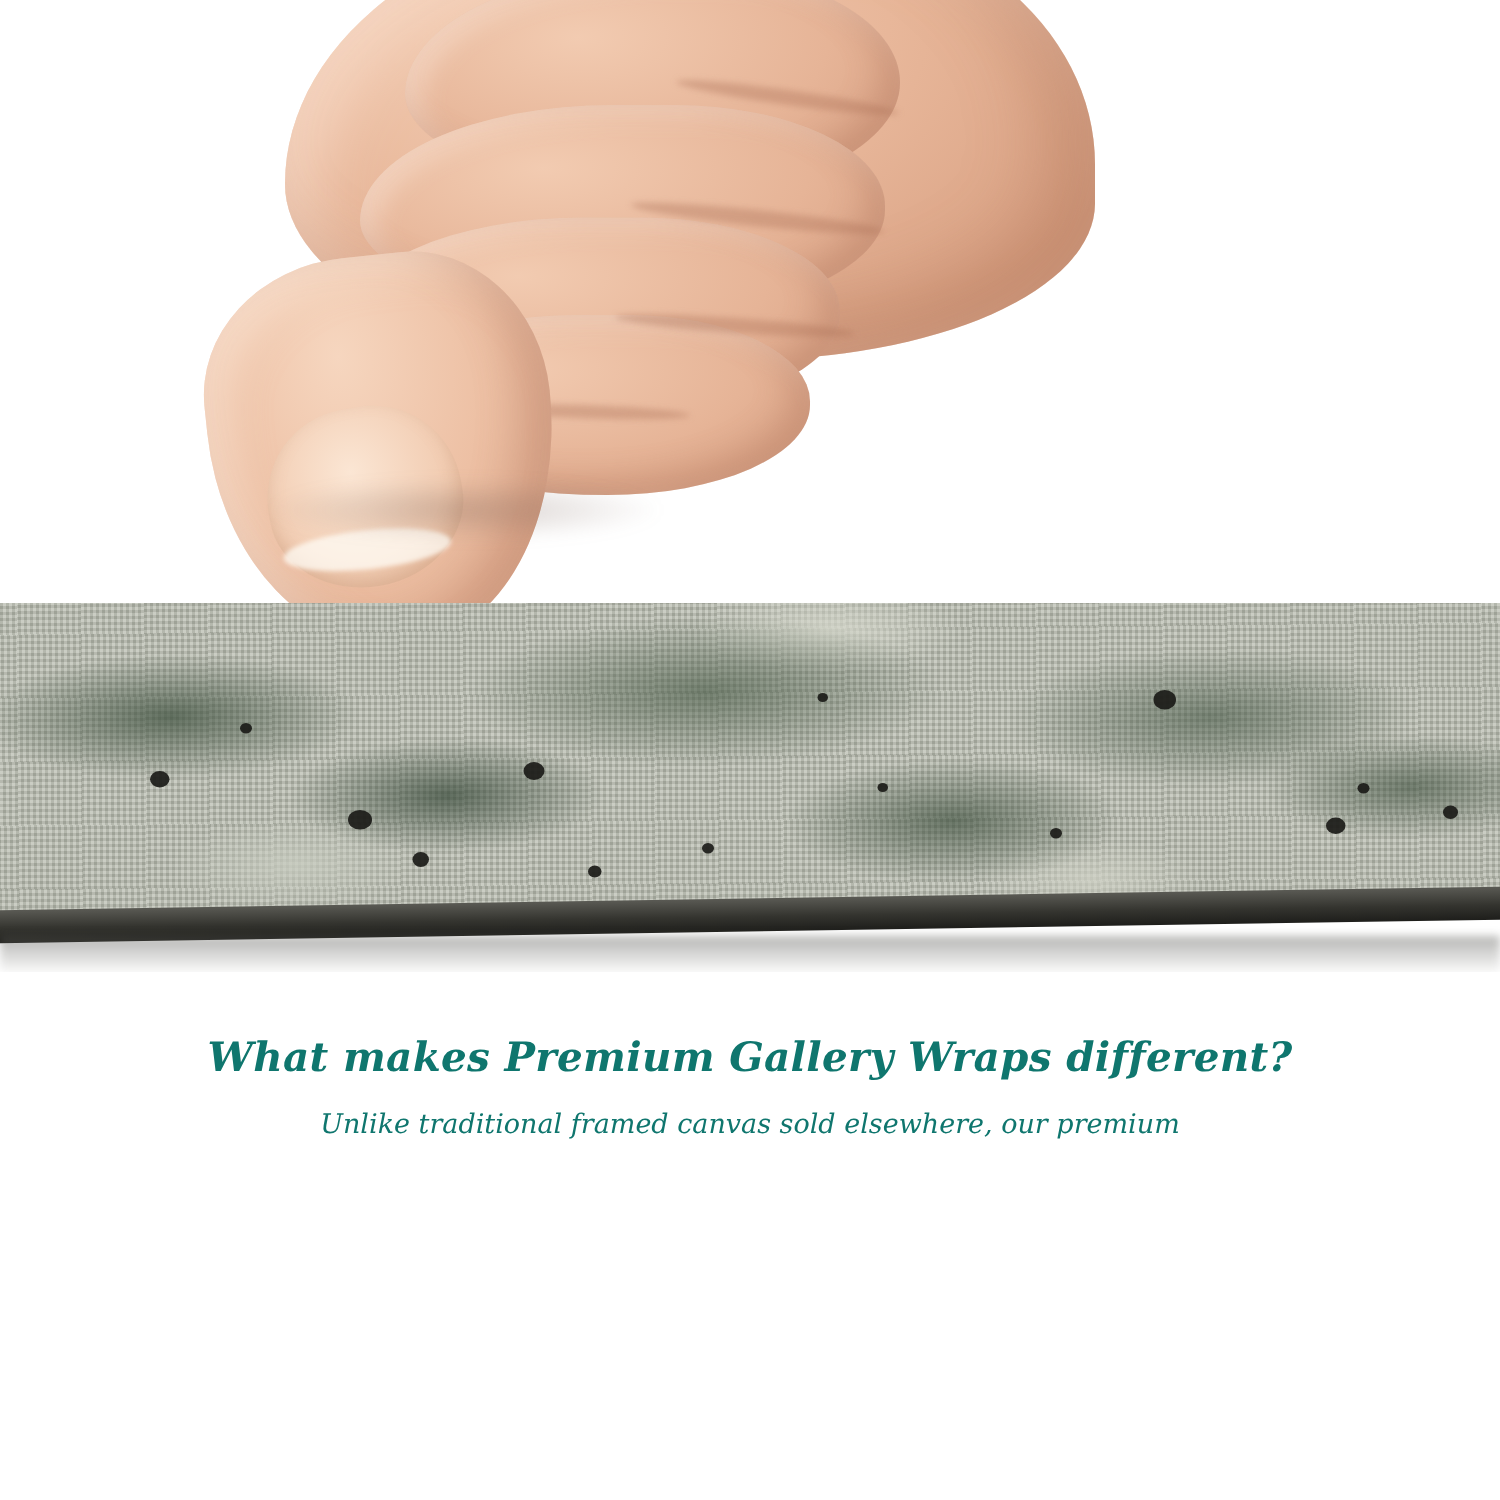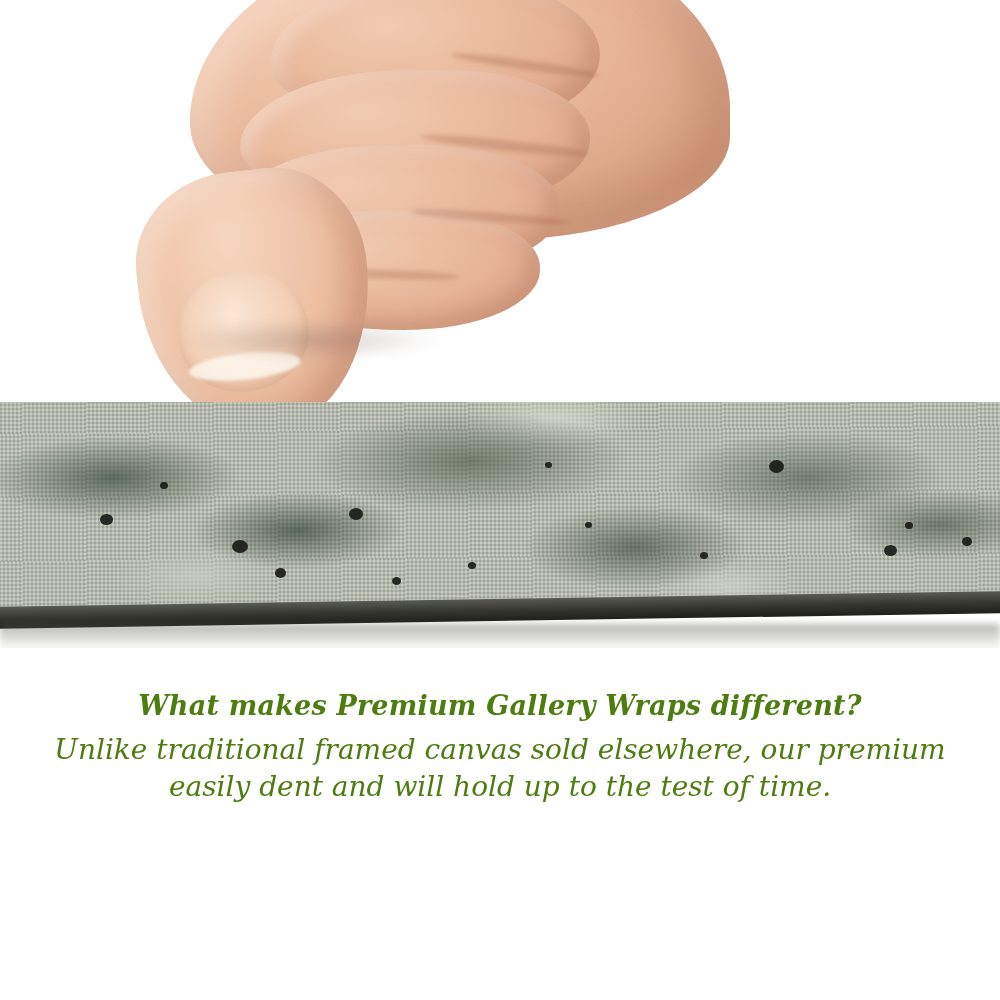--- a/index.html
+++ b/index.html
@@ -174,32 +174,32 @@
     filter: blur(3px);
   }
 
   
   .caption {
     position: absolute;
     left: 0;
     top: 690px;
     width: 1000px;
     text-align: center;
-    color: #4d7c0f;
+    color: #0f766e;
     font-family: "DejaVu Serif", serif;
     font-style: italic;
   }
   .caption .headline {
     font-size: 27px;
     font-weight: 700;
     letter-spacing: 0.2px;
     margin-bottom: 10px;
   }
   .caption .line {
-    font-size: 28px;
+    font-size: 18px;
     line-height: 37px;
     font-weight: 400;
   }
 </style>
 </head>
 <body>
 
 <div class="stage">
 
   <div class="photo">
@@ -240,16 +240,15 @@
           <div class="spot" style="left: 160px; top: 80px; width: 8px; height: 7px;"></div>
         </div>
       <div class="canvas-rail"></div>
       <div class="canvas-shadow"></div>
     </div>
   </div>
 
   <div class="caption">
     <div class="headline">What makes Premium Gallery Wraps different?</div>
     <div class="line">Unlike traditional framed canvas sold elsewhere, our premium</div>
-    <div class="line">easily dent and will hold up to the test of time.</div>
   </div>
 
 </div>
 
 </body></html>

